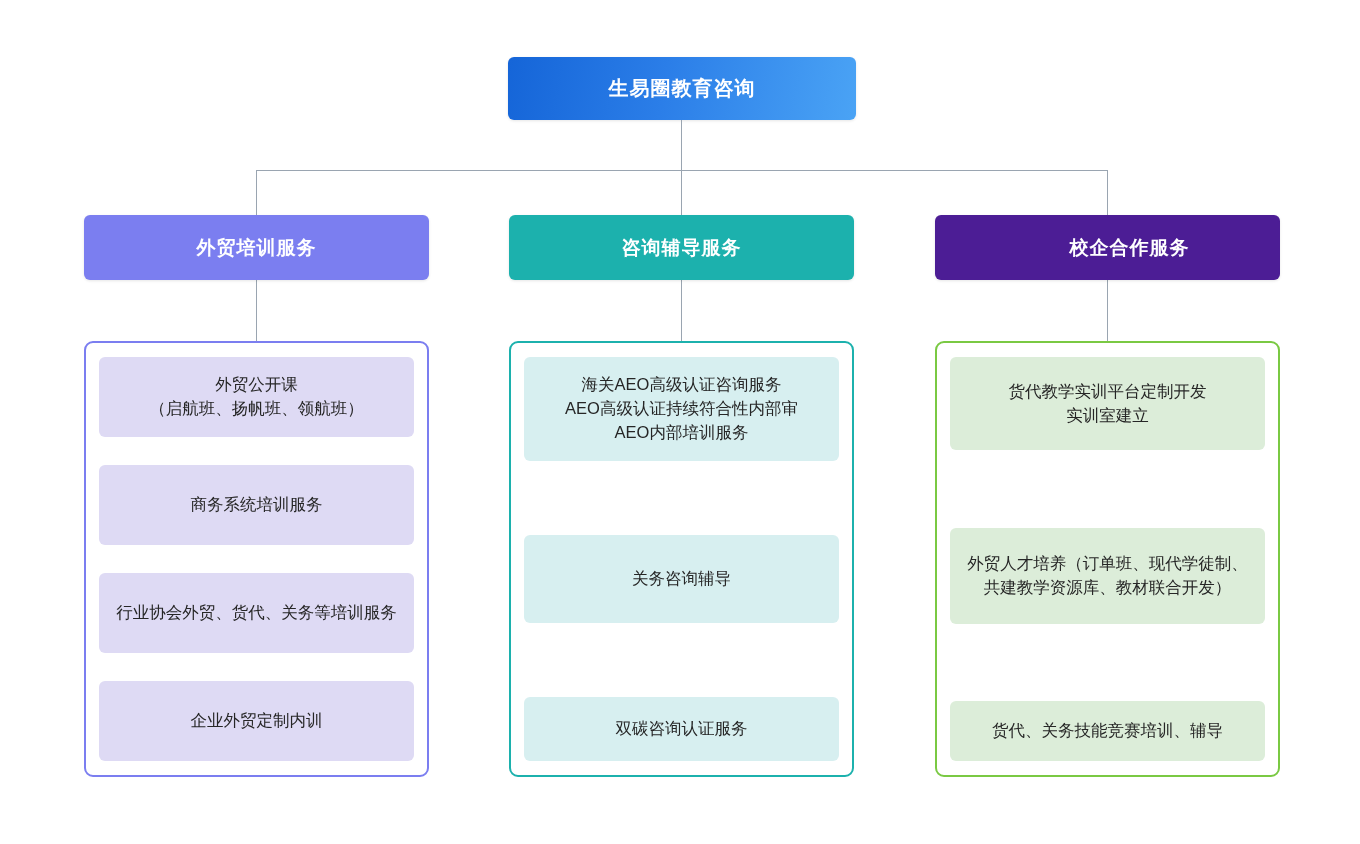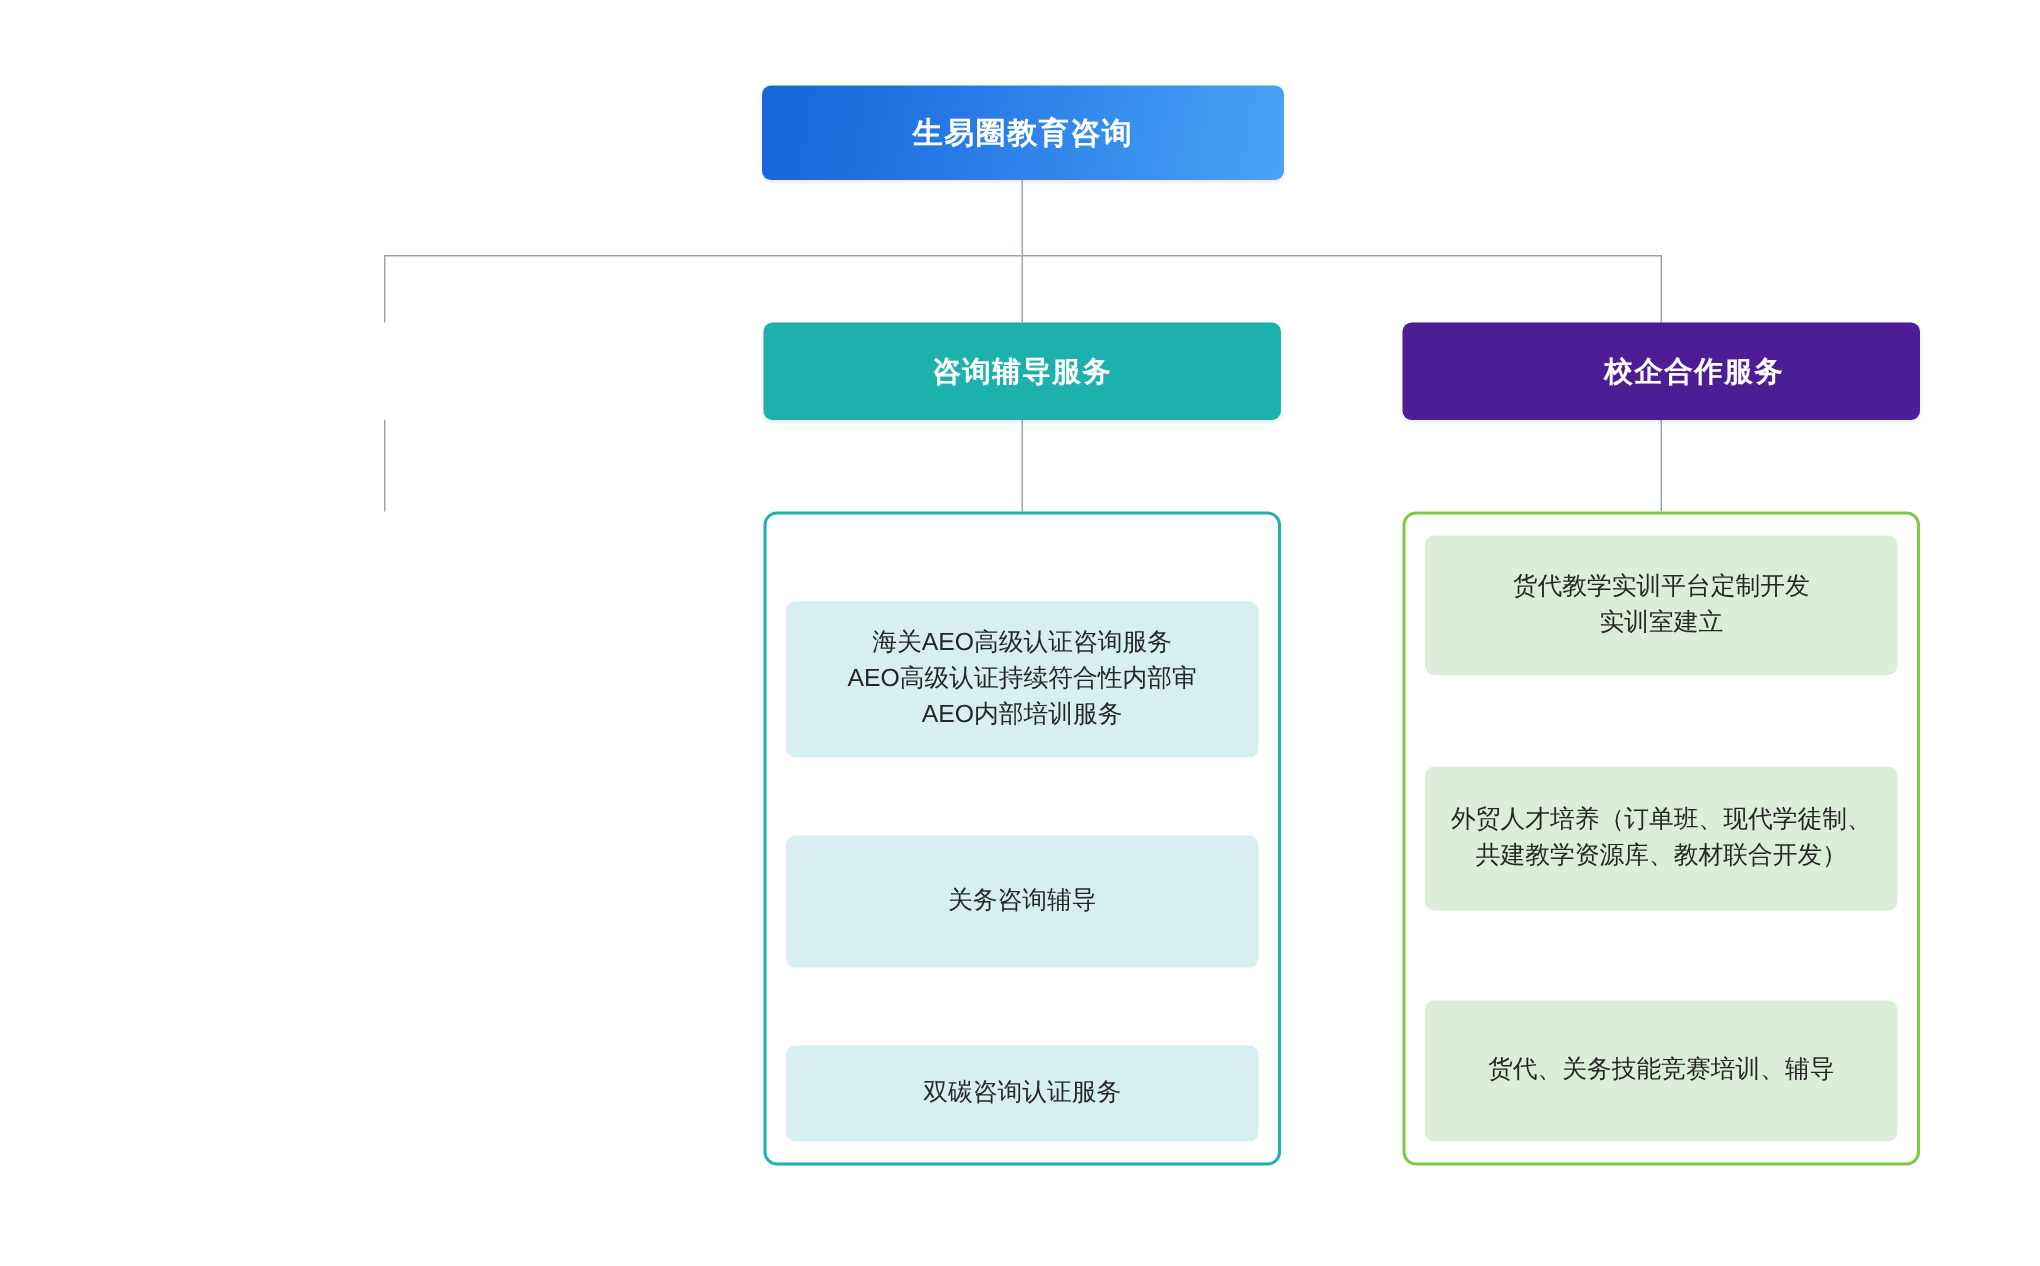--- a/index.html
+++ b/index.html
@@ -131,61 +131,81 @@
   }
 
   
   .col-1 .col-header { background: #7b7ef0; }
   .col-1 .col-body   { border-color: #7b7ef0; }
   .col-1 .item       { background: #dedaf4; }
 
   
   .col-2 .col-header { background: #1cb1ad; }
   .col-2 .col-body   { border-color: #1cb1ad; }
-  .col-2 .item       { background: #d7eff0; margin-top: 44px; }
+  .col-2 .item       { background: #d7eff0; }
 
   
   .col-3 .col-header { background: #4c1d95; padding-left: 44px; }
   .col-3 .col-body   { border-color: #7ac943; }
   .col-3 .item       { background: #dcedd9; }
 
   
   .col-1 .item.h1 { height: 80px; }
   .col-1 .item.h2 { height: 80px; }
   .col-1 .item.h3 { height: 80px; }
   .col-1 .item.h4 { height: 80px; }
 
   .col-2 .item.h1 { height: 104px; }
   .col-2 .item.h2 { height: 88px; }
   .col-2 .item.h3 { height: 64px; }
   .col-2 .item.h4 { height: 88px; }
 
   .col-3 .item.h1 { height: 93px; }
   .col-3 .item.h2 { height: 96px; text-align: center; }
-  .col-3 .item.h3 { height: 94px; }
+  .col-3 .item.h3 { height: 60px; }
   .col-3 .item.h4 { height: 80px; }
 </style>
 </head>
 <body>
 
 <div id="chart">
 
   <div class="root-node">
     <span>生易圈教育咨询</span>
   </div>
 
   <div class="conn conn-v-root"></div>
   <div class="conn conn-h"></div>
   <div class="conn conn-v-col c1"></div>
   <div class="conn conn-v-col c2"></div>
   <div class="conn conn-v-col c3"></div>
   <div class="conn conn-v-under c1"></div>
   <div class="conn conn-v-under c2"></div>
   <div class="conn conn-v-under c3"></div>
 
+  <div class="column col-1">
+    <div class="col-header">
+      <span>外贸培训服务</span>
+    </div>
+    <div class="col-body">
+      <div class="item h1">
+        <span class="item-text">外贸公开课
+（启航班、扬帆班、领航班）</span>
+      </div>
+      <div class="item h2">
+        <span class="item-text">商务系统培训服务</span>
+      </div>
+      <div class="item h3">
+        <span class="item-text">行业协会外贸、货代、关务等培训服务</span>
+      </div>
+      <div class="item h4">
+        <span class="item-text">企业外贸定制内训</span>
+      </div>
+    </div>
+  </div>
 
   <div class="column col-2">
     <div class="col-header">
       <span>咨询辅导服务</span>
     </div>
     <div class="col-body">
       <div class="item h1">
         <span class="item-text">海关AEO高级认证咨询服务
 AEO高级认证持续符合性内部审
 AEO内部培训服务</span>

